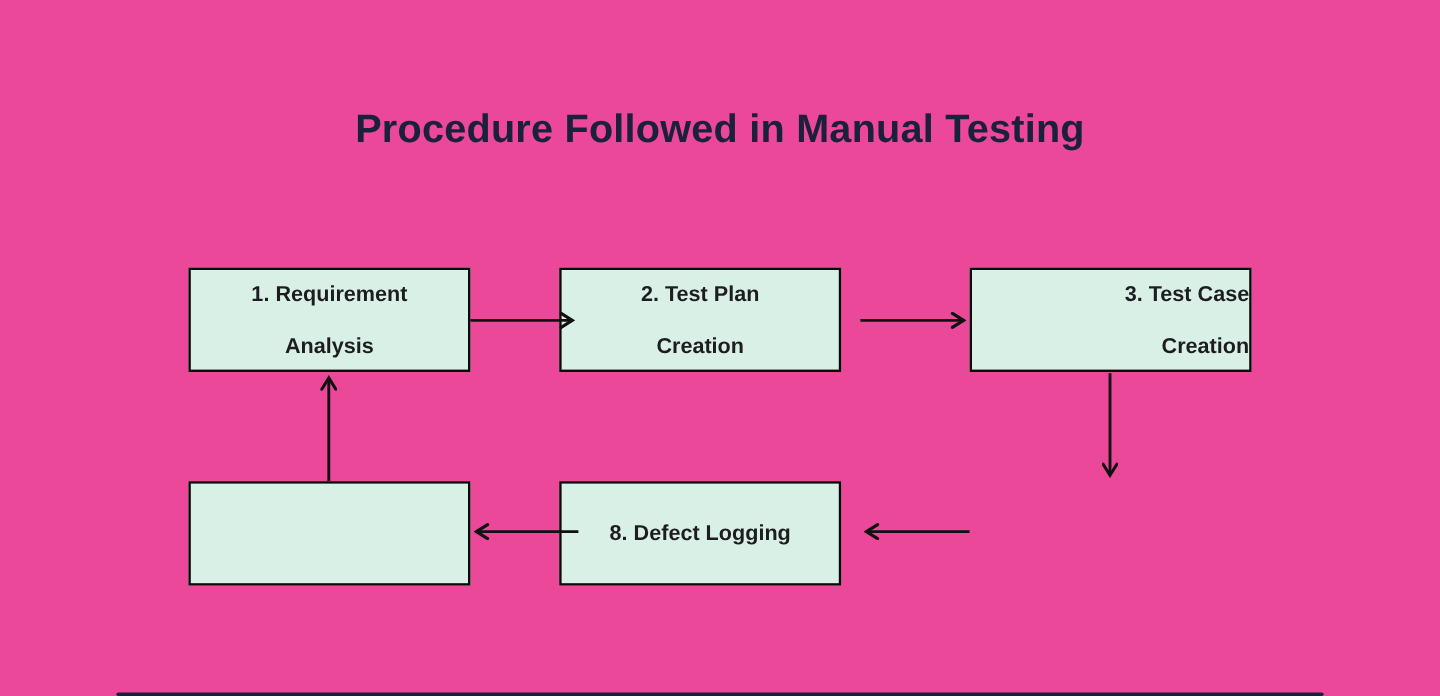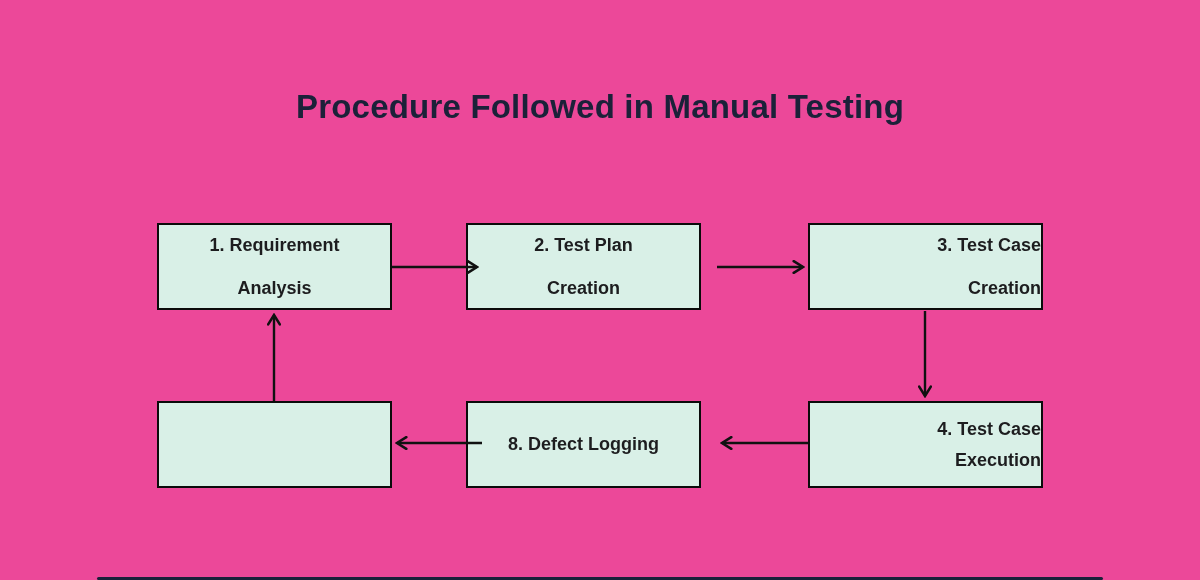--- a/index.html
+++ b/index.html
@@ -82,24 +82,20 @@
   </div>
   <div class="step-box row1 col2">
     <div>2. Test Plan</div>
     <div>Creation</div>
   </div>
   <div class="step-box row1 col3">
     <div>3. Test Case</div>
     <div>Creation</div>
   </div>
 
-  <div class="step-box row2 col3">
-    <div>4. Test Case</div>
-    <div>Execution</div>
-  </div>
   <div class="step-box row2 col2">
     <div>8. Defect Logging</div>
   </div>
   <div class="step-box row2 col1">
   </div>
 
   <svg class="arrow-layer" viewBox="0 0 1200 580" xmlns="http://www.w3.org/2000/svg">
     <defs>
       <marker id="arrowhead" viewBox="0 0 12 12" refX="10" refY="6" markerWidth="14" markerHeight="14" orient="auto" markerUnits="userSpaceOnUse">
         <path d="M2,1 L10,6 L2,11" fill="none" stroke="#111111" stroke-width="2.2" stroke-linecap="round"></path>

